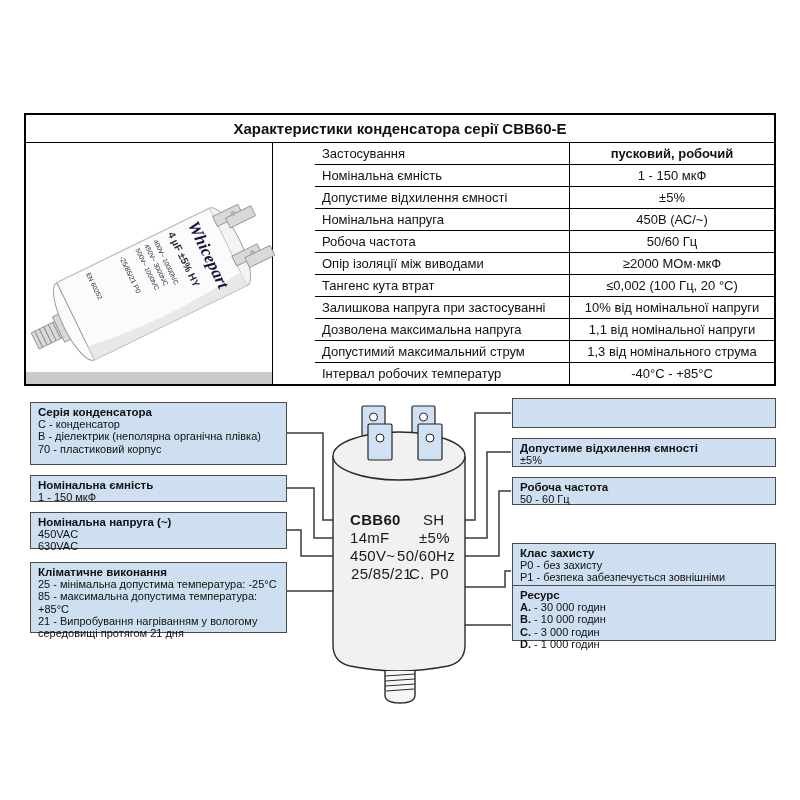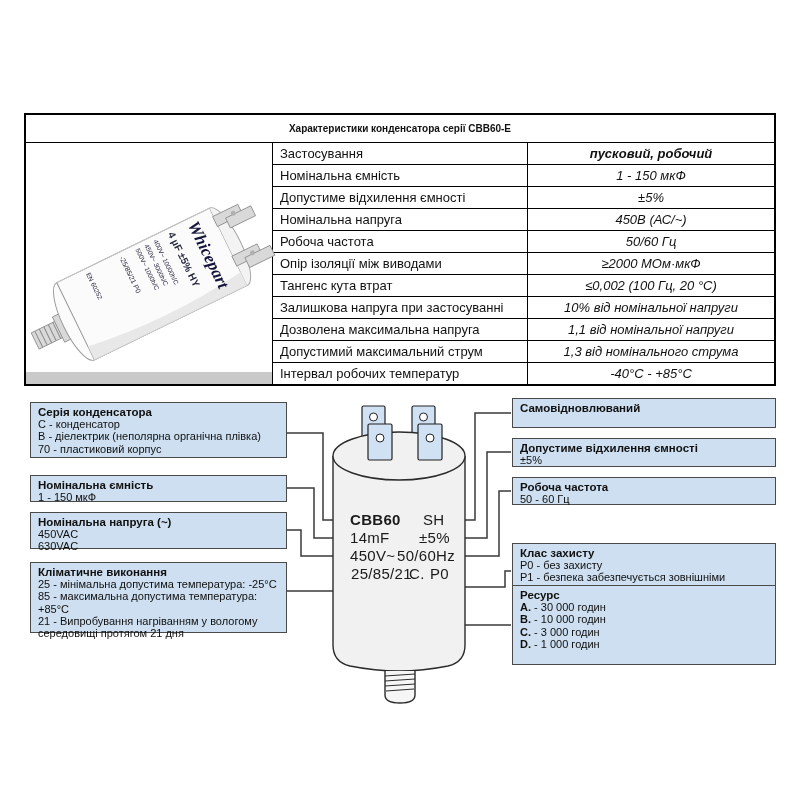--- a/index.html
+++ b/index.html
@@ -1,44 +1,44 @@
 <!DOCTYPE html>
 <html><head>
 <meta charset="utf-8">
 <style>
   html,body{margin:0;padding:0;background:#fff;}
   body{width:800px;height:800px;position:relative;font-family:"Liberation Sans",sans-serif;color:#111;overflow:hidden;}
 
   
   .spec{position:absolute;left:24px;top:113px;width:752px;height:273px;border:2px solid #000;box-sizing:border-box;background:#fff;z-index:1;}
-  .spec-header{height:27px;border-bottom:1px solid #000;display:flex;align-items:center;justify-content:center;font-weight:bold;font-size:10px;}
+  .spec-header{height:27px;border-bottom:1px solid #000;display:flex;align-items:center;justify-content:center;font-weight:bold;font-size:15px;}
   .spec-body{display:flex;height:calc(100% - 28px);}
   .photo-cell{width:247px;border-right:1px solid #000;position:relative;box-sizing:border-box;}
   .photo-strip{position:absolute;left:0;bottom:0;width:100%;height:12px;background:#c9c9c9;}
-  .rows{flex:1;display:flex;flex-direction:column;}
+  .rows{flex:1;display:flex;flex-direction:column;margin-left:42px;}
   .row{flex:1;display:flex;border-bottom:1px solid #000;font-size:13px;}
   .row:last-child{border-bottom:none;}
   .cell-name{width:255px;border-right:1px solid #000;box-sizing:border-box;display:flex;align-items:center;padding-left:7px;}
-  .cell-value{flex:1;display:flex;align-items:center;justify-content:center;text-align:right;font-style:italic;}
+  .cell-value{flex:1;display:flex;align-items:center;justify-content:center;text-align:right;}
   .row.first .cell-value{font-weight:bold;}
 
   
   .box{position:absolute;background:#cddff0;border:1px solid #4a4a4a;box-sizing:border-box;padding:3px 7px 2px 7px;font-size:11px;line-height:12.2px;color:#101010;z-index:3;}
   .box .bt{font-weight:bold;font-size:11.5px;}
   .lbox{left:30px;width:257px;}
   .rbox{left:512px;width:264px;}
-  #lb1{top:402px;height:56px;}
+  #lb1{top:402px;height:63px;}
   #lb2{top:475px;height:27px;}
   #lb3{top:512px;height:37px;}
   #lb4{top:562px;height:71px;}
   #rb1{top:398px;height:30px;}
   #rb2{top:438px;height:29px;}
   #rb3{top:477px;height:28px;}
   #rb4{top:543px;height:52px;}
-  #rb5{top:585px;height:80px;}
+  #rb5{top:585px;height:56px;}
 
   svg.overlay{position:absolute;left:0;top:0;z-index:2;pointer-events:none;}
   .mark-text{font-family:"Liberation Sans",sans-serif;font-size:15px;fill:#1a1a1a;letter-spacing:.3px;}
   .mark-bold{font-weight:bold;}
   .wire{fill:none;stroke:#3a3a3a;stroke-width:1.5;}
   .cyl{fill:#f1f1f1;stroke:#2b2b2b;stroke-width:1.4;}
   .tab{fill:#cfe1f2;stroke:#222;stroke-width:1.2;}
   .hole{fill:#fff;stroke:#222;stroke-width:1;}
   .pbody{fill:#fbfbfb;stroke:#9a9a9a;stroke-width:1;}
   .pmetal{fill:#d9d9d9;stroke:#8a8a8a;stroke-width:.8;}
@@ -202,21 +202,20 @@
 </div>
 <div class="box lbox" id="lb4">
   <div class="bt">Кліматичне виконання</div>
   <div>25 - мінімальна допустима температура: -25°С</div>
   <div>85 - максимальна допустима температура: +85°С</div>
   <div>21 - Випробування нагріванням у вологому</div>
   <div>середовищі протягом 21 дня</div>
 </div>
 
 <div class="box rbox" id="rb1">
-  <div class="bt">Самовідновлюваний</div>
 </div>
 <div class="box rbox" id="rb2">
   <div class="bt">Допустиме відхилення ємності</div>
   <div>±5%</div>
 </div>
 <div class="box rbox" id="rb3">
   <div class="bt">Робоча частота</div>
   <div>50 - 60 Гц</div>
 </div>
 <div class="box rbox" id="rb4">

